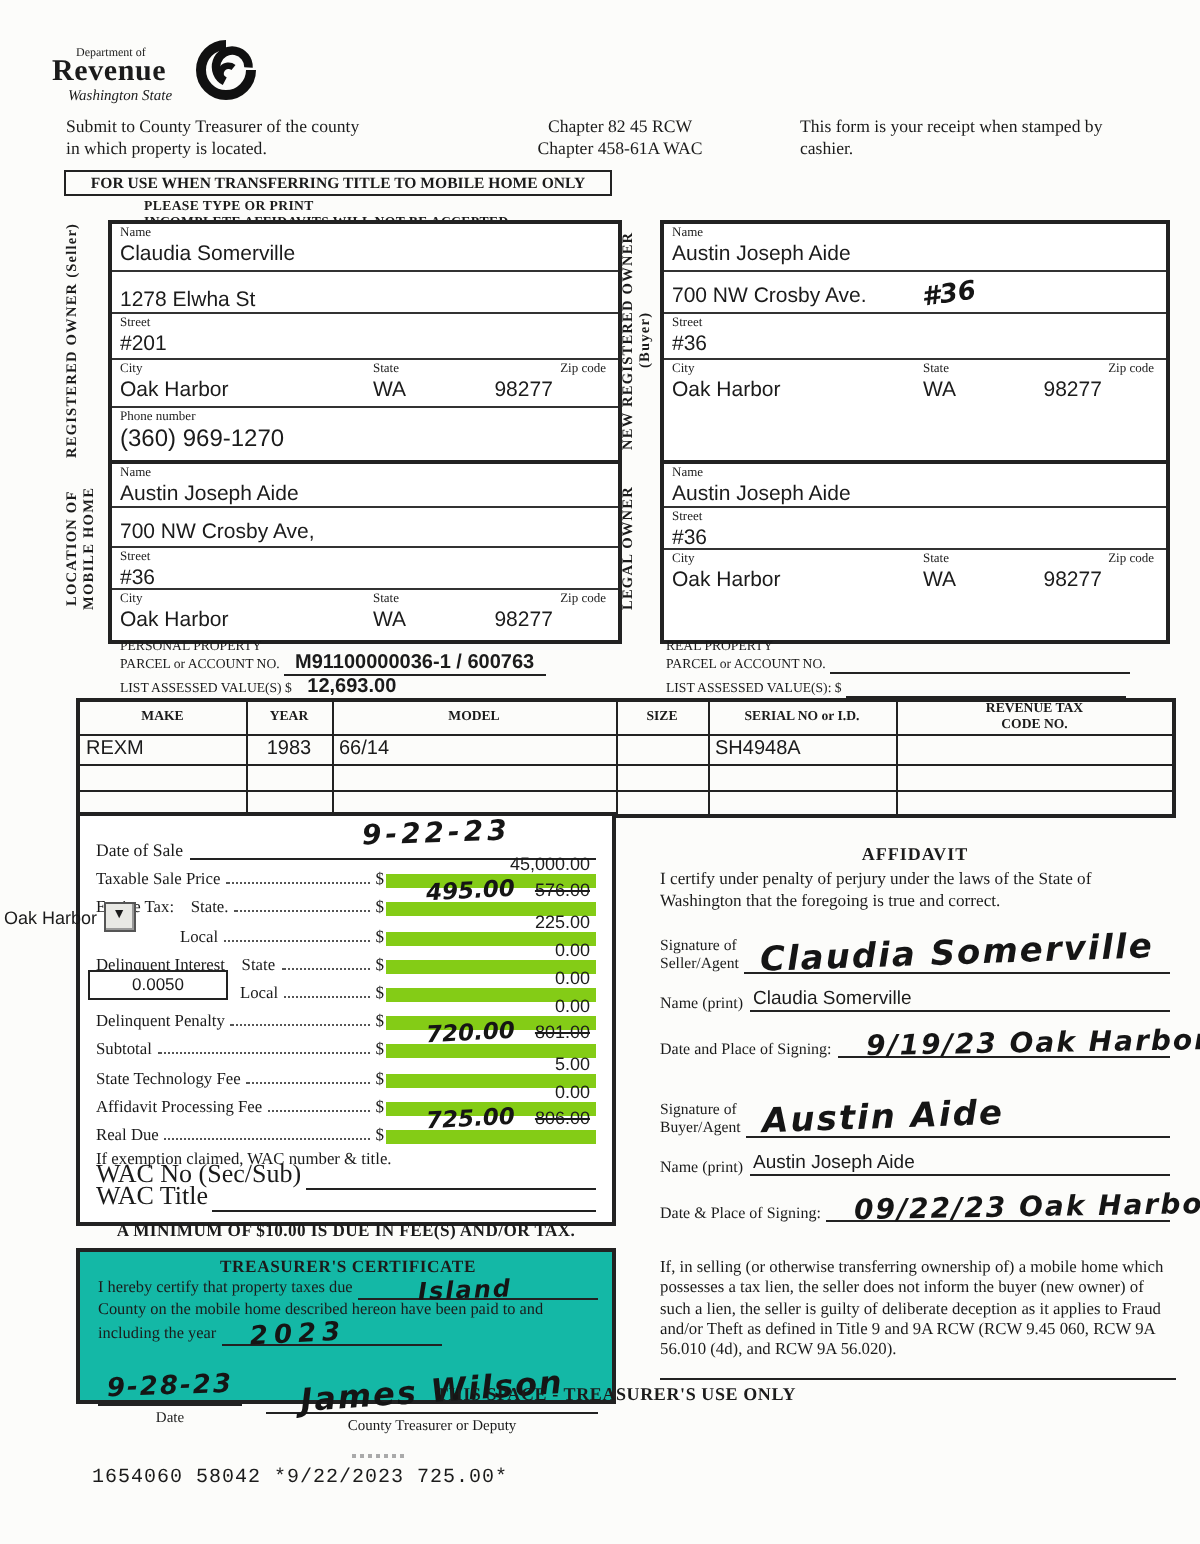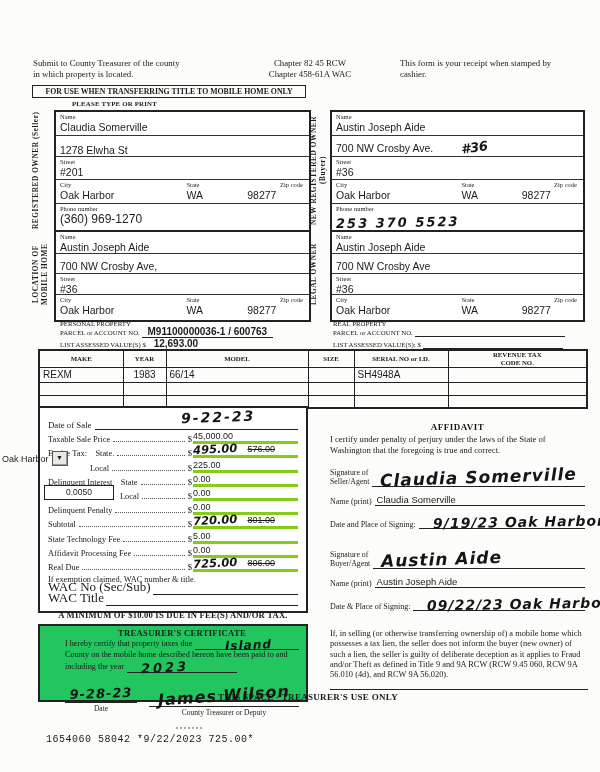--- a/index.html
+++ b/index.html
@@ -51,21 +51,21 @@
 
   
   .taxbox{left:38px;top:406px;width:270px;height:207px;border:2px solid #222;box-sizing:border-box;
           padding:5px 8px 0 8px;background:#fff;}
   .dateline{display:flex;align-items:flex-end;height:17px;font-size:8.8px;}
   .dateunderline{flex:1;border-bottom:1px solid #222;margin-left:4px;position:relative;height:17px;}
   .taxrow{display:flex;align-items:flex-end;height:14.2px;font-size:8.4px;}
   .tlabel{white-space:pre;}
   .dots{flex:1;border-bottom:1px dotted #555;margin:0 3px 2px 3px;min-width:6px;}
   .dollar{margin:0 1px 0 0;font-size:8.5px;}
-  .amtcell{width:102px;border-bottom:3px solid #84cc16;display:flex;
+  .amtcell{width:102px;border-bottom:7px solid #84cc16;display:flex;justify-content:flex-end;
            align-items:baseline;font-family:"Liberation Sans",sans-serif;font-size:9px;
            padding:0 3px 0 0;position:relative;}
   .struck{text-decoration:line-through;}
   .hw{font-family:"DejaVu Sans",sans-serif;font-style:italic;font-weight:600;color:#151515;}
   .hw-amt{font-size:11.5px;margin-right:10px;transform:rotate(-3deg);position:relative;top:1px;}
   .hw-date{position:absolute;left:86px;top:-3px;font-size:14px;letter-spacing:2px;transform:rotate(-2deg);}
   .indent1{margin-left:42px;}
   .indent2{margin-left:72px;}
   .combo{left:2px;top:451px;display:flex;align-items:center;font-family:"Liberation Sans",sans-serif;
          font-size:9px;gap:3px;}
@@ -87,21 +87,21 @@
   .sigline{flex:1;border-bottom:1px solid #222;position:relative;height:22px;margin-left:3px;}
   .hw-sig{position:absolute;left:8px;bottom:-1px;font-size:17px;letter-spacing:1px;transform:rotate(-2deg);white-space:nowrap;}
   .printrow{display:flex;align-items:flex-end;margin-top:7px;font-size:8px;}
   .printfill{flex:1;border-bottom:1px solid #222;margin-left:3px;font-family:"Liberation Sans",sans-serif;
              font-size:9.5px;padding:0 0 0 2px;position:relative;}
   .hw-dp{position:absolute;left:14px;bottom:-2px;font-size:14px;letter-spacing:1px;transform:rotate(-1deg);white-space:nowrap;}
   .dprow{height:16px;}
 
   
   .tbox{left:38px;top:624px;width:270px;height:78px;border:2px solid #222;box-sizing:border-box;
-        padding:2px 7px 0 25px;background:#22c55e;}
+        padding:2px 7px 0 9px;background:#14b8a6;}
   .tbox-title{font-size:8.6px;font-weight:bold;text-align:center;letter-spacing:.3px;}
   .tline{font-size:8.2px;line-height:10.6px;display:flex;align-items:flex-end;}
   .tfill{flex:1;border-bottom:1px solid #222;margin-left:3px;position:relative;height:11px;}
   .hw-isl{position:absolute;left:30px;bottom:-2px;font-size:12px;letter-spacing:1px;transform:rotate(-2deg);}
   .hw-year{position:absolute;left:14px;bottom:-2px;font-size:13px;letter-spacing:3px;transform:rotate(-3deg);}
   .tsigrow{display:flex;margin-top:13px;gap:12px;}
   .tsigcol{text-align:center;font-size:7.5px;}
   .tsl{border-top:1px solid #222;margin-top:1px;padding-top:1px;}
   .hw-td{font-size:13px;letter-spacing:1px;transform:rotate(-2deg);display:block;}
   .hw-tw{font-size:16px;letter-spacing:1px;transform:rotate(-4deg);display:block;white-space:nowrap;}
@@ -113,20 +113,32 @@
            font-size:10px;letter-spacing:.5px;}
   .faintmark{left:176px;top:727px;width:26px;border-top:2px dotted #aaa;height:0;}
   .hw-phone{font-size:13px;letter-spacing:2px;transform:rotate(-1deg);display:inline-block;}
   .hw-unit{font-size:13px;display:inline-block;transform:rotate(-8deg);margin-left:28px;}
 </style>
 </head>
 <body>
 
 <div class="page">
 
+  <div class="abs logo">
+    <div class="logo-dept">Department of</div>
+    <div class="logo-rev">Revenue</div>
+    <div class="logo-state">Washington State</div>
+    <span class="logo-swirl">
+      <svg width="30" height="30" viewBox="0 0 24 24">
+        <path d="M12 2 A10 10 0 1 0 22 12" fill="none" stroke="#111" stroke-width="4"></path>
+        <path d="M21 11 A6.5 6.5 0 1 0 11.5 16.5" fill="none" stroke="#111" stroke-width="3.4"></path>
+        <path d="M11 16 A3 3 0 1 1 15 11" fill="none" stroke="#111" stroke-width="2.6"></path>
+      </svg>
+    </span>
+  </div>
   <div class="abs subnote" style="left:33px;top:58px;width:150px;">Submit to County Treasurer of the county in which property is located.</div>
   <div class="abs subnote" style="left:228px;top:58px;width:164px;text-align:center;">
     <div>Chapter 82 45 RCW</div>
     <div>Chapter 458-61A WAC</div>
   </div>
   <div class="abs subnote" style="left:400px;top:58px;width:155px;">This form is your receipt when stamped by cashier.</div>
   <div class="abs usebox">FOR USE WHEN TRANSFERRING TITLE TO MOBILE HOME ONLY</div>
   <div class="abs tinybold" style="left:72px;top:100px;">PLEASE TYPE OR PRINT</div>
   <div class="abs tinybold" style="left:72px;top:108px;">INCOMPLETE AFFIDAVITS WILL NOT BE ACCEPTED</div>
 
@@ -186,24 +198,20 @@
       </div>
       <div class="col c-state">
         <div class="flabel">State</div>
         <div class="fval">WA</div>
       </div>
       <div class="col c-zip">
         <div class="flabel">Zip code</div>
         <div class="fval">98277</div>
       </div>
     </div>
-    <div class="orow" style="height:25px;">
-      <div class="flabel">Phone number</div>
-      <div class="fval hw hw-phone">253 370 5523</div>
-    </div>
   </div>
 
   <div class="obox" style="left:54px;top:230px;width:253px;height:88px;">
     <div class="orow" style="height:22px;">
       <div class="flabel">Name</div>
       <div class="fval">Austin Joseph Aide</div>
     </div>
     <div class="orow" style="height:20px;padding-top:6px;">
       <div class="fval">700 NW Crosby Ave,</div>
     </div>
@@ -224,23 +232,20 @@
         <div class="flabel">Zip code</div>
         <div class="fval">98277</div>
       </div>
     </div>
   </div>
 
   <div class="obox" style="left:330px;top:230px;width:251px;height:88px;">
     <div class="orow" style="height:22px;">
       <div class="flabel">Name</div>
       <div class="fval">Austin Joseph Aide</div>
-    </div>
-    <div class="orow" style="height:20px;padding-top:6px;">
-      <div class="fval">700 NW Crosby Ave</div>
     </div>
     <div class="orow" style="height:21px;">
       <div class="flabel">Street</div>
       <div class="fval">#36</div>
     </div>
     <div class="orow cityrow" style="height:23px;">
       <div class="col c-city">
         <div class="flabel">City</div>
         <div class="fval">Oak Harbor</div>
       </div>

